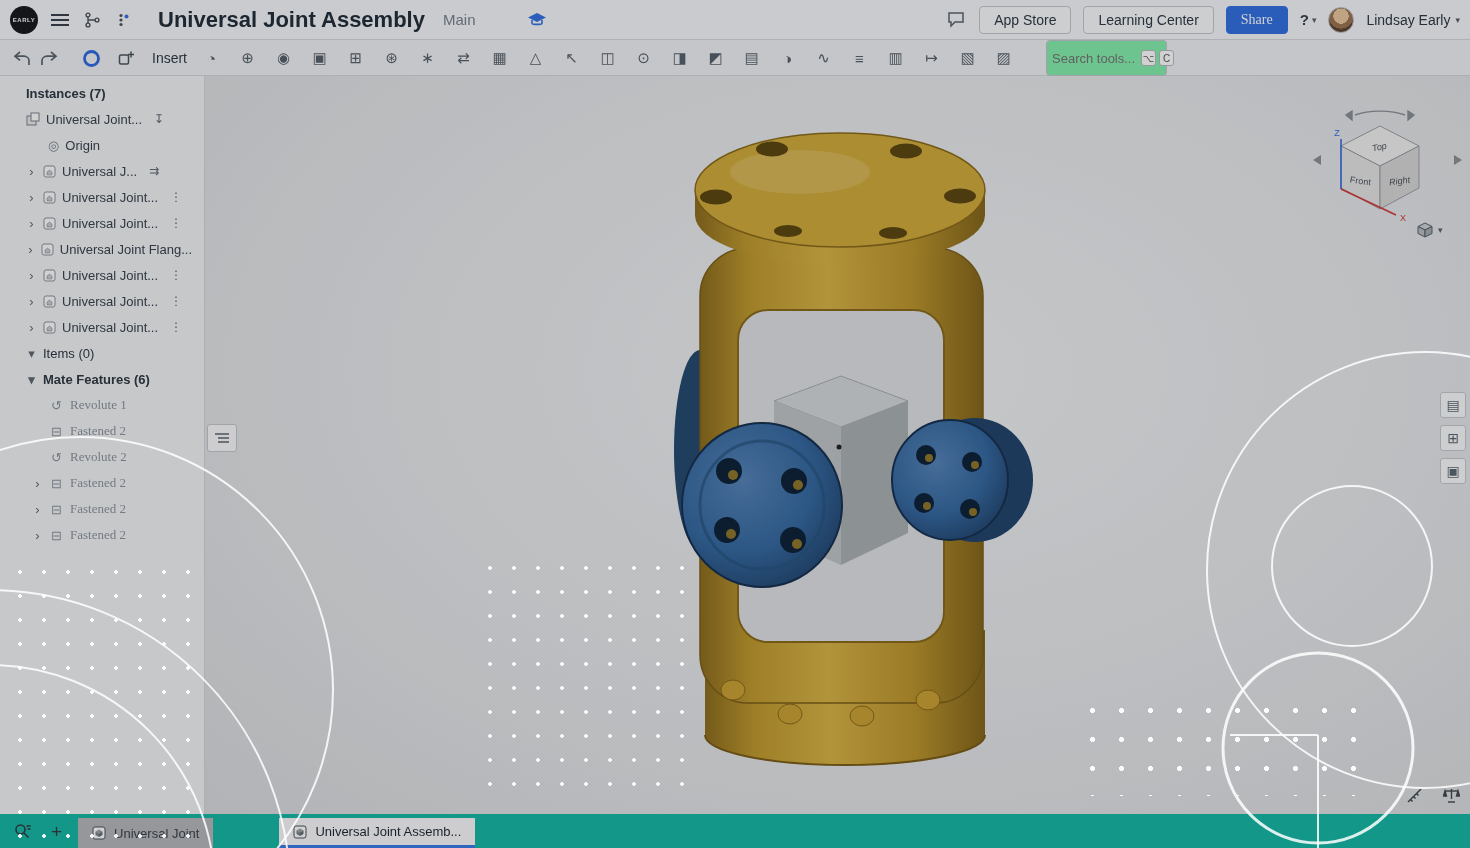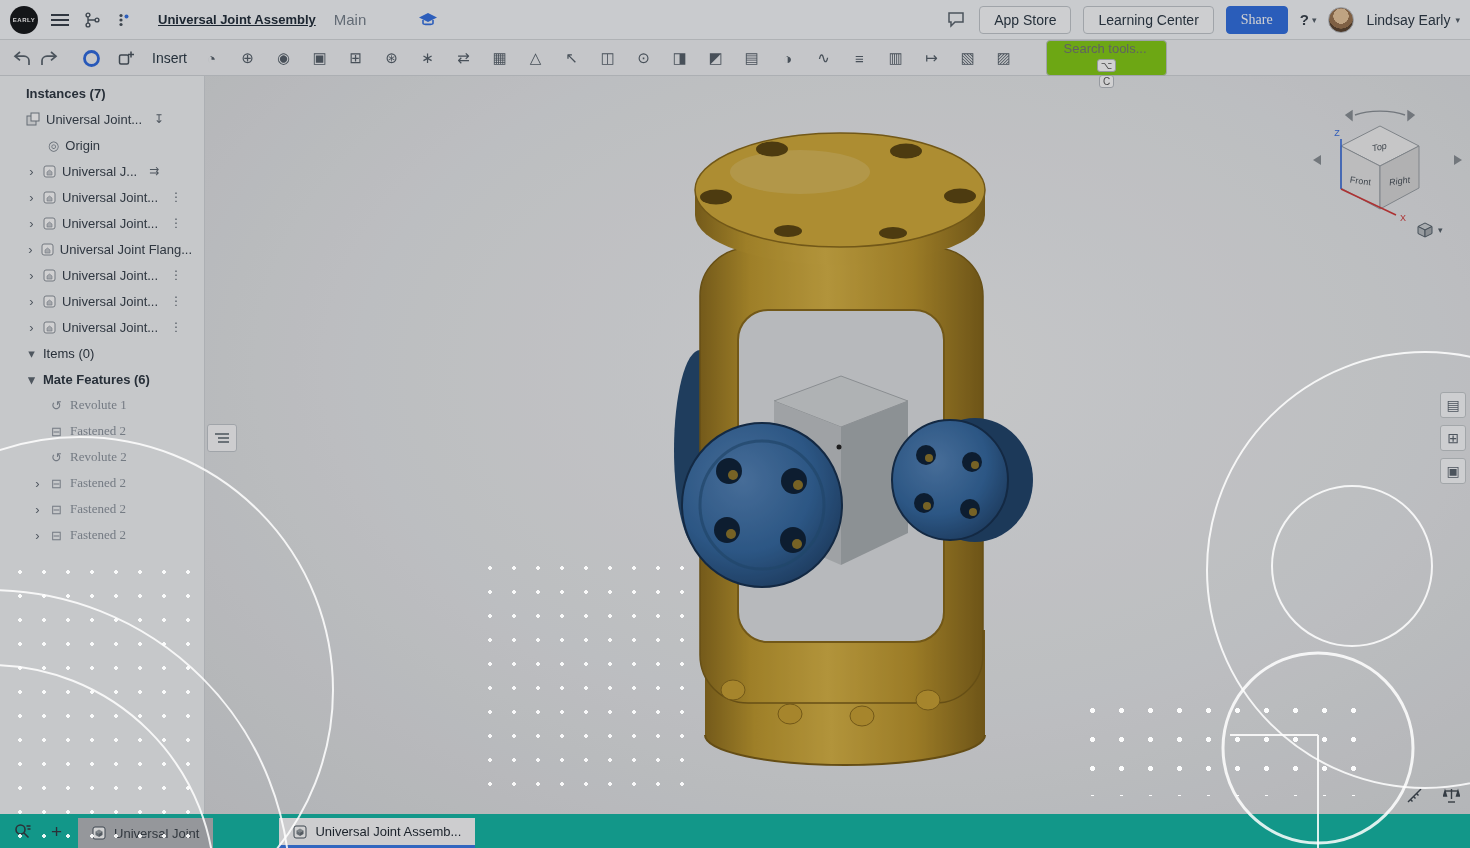--- a/index.html
+++ b/index.html
@@ -6,21 +6,21 @@
   html,body { width:1470px; height:848px; overflow:hidden; }
   body { font-family:"Liberation Sans", sans-serif; background:#dfe1e3; position:relative; }
   button { font-family:inherit; cursor:pointer; }
 
   
   .topbar { position:absolute; top:0; left:0; right:0; height:40px; background:#f6f8fa;
             border-bottom:1px solid #d6d9dc; display:flex; align-items:center; padding:0 10px; gap:10px; z-index:5; }
   .logo-badge { width:28px; height:28px; border-radius:50%; background:#17191c; color:#fff;
                 font-size:6px; font-weight:bold; letter-spacing:.5px; display:flex; align-items:center; justify-content:center; flex:0 0 auto; border:none; }
   .ibtn { background:none; border:none; display:flex; align-items:center; justify-content:center; padding:2px; color:#4a545e; }
-  .doc-title { font-size:13px; font-weight:bold; color:#222e3a; margin-left:16px; white-space:nowrap;text-decoration:underline; }
+  .doc-title { font-size:22px; font-weight:bold; color:#222e3a; margin-left:16px; white-space:nowrap; }
   .workspace { font-size:15px; color:#77828d; margin-left:8px; }
   .cap-wrap { margin-left:42px; display:flex; align-items:center; }
   .topbar-right { margin-left:auto; display:flex; align-items:center; gap:12px; }
   .btn { height:28px; padding:0 14px; border:1px solid #c3c8cd; border-radius:4px; background:#fbfcfd;
          color:#2c3945; font-size:14px; display:flex; align-items:center; white-space:nowrap; }
   .btn.share { background:#3270e2; border-color:#3270e2; color:#fff;font-family:Liberation Serif, serif; }
   .help-btn { display:flex; align-items:center; gap:3px; font-size:15px; font-weight:bold; color:#39424c; cursor:pointer; }
   .caret { font-size:9px; color:#55606a; font-weight:normal; }
   .avatar { width:26px; height:26px; border-radius:50%; flex:0 0 auto; border:1px solid #b9bec4;
             background: radial-gradient(circle at 50% 34%, #e9c79d 0 38%, #9a7450 39% 62%, #5d4630 63%); }
@@ -28,21 +28,21 @@
 
   
   .toolbar { position:absolute; top:40px; left:0; right:0; height:36px; background:#f0f2f4;
              border-bottom:1px solid #d2d6d9; z-index:5; }
   .toolbar .abs { position:absolute; top:0; height:36px; display:flex; align-items:center; }
   .undo { left:10px; } .redo { left:38px; } .ring { left:80px; } .insert { left:116px; gap:5px; }
   .insert-label { font-size:14px; color:#2c3945;margin-left:12px; }
   .tools { left:202px; gap:17px; }
   .tool-glyph { width:19px; text-align:center; font-size:15px; color:#57616b; cursor:pointer; }
   .search-tools { left:1046px; top:5px; width:121px; height:26px; border:1px solid #c3c8cd; border-radius:4px;
-                  background:#84cc16; display:flex; align-items:center; padding:0 5px; gap:3px;flex-direction:column; }
+                  background:#86efac; display:flex; align-items:center; padding:0 5px; gap:3px; }
   .search-tools input { border:none; background:transparent; outline:none; width:86px; font-size:13px; color:#333; font-family:inherit; }
   .keycap { min-width:15px; height:16px; border:1px solid #b7bcc2; border-radius:3px; background:#fff;
             font-size:10px; color:#555; display:flex; align-items:center; justify-content:center; padding:0 3px; }
 
   
   .left-panel { position:absolute; top:76px; left:0; width:205px; bottom:34px; background:#f2f4f6;
                 border-right:1px solid #d2d6d9; z-index:4; font-size:13px; color:#39434d; padding-top:4px; overflow:hidden; }
   .row { height:26px; display:flex; align-items:center; padding-left:8px; gap:6px; white-space:nowrap; cursor:pointer;margin-left:18px; }
   .row .chev { width:11px; text-align:center; color:#5f6972; font-size:13px; line-height:1; }
   .hdr { font-weight:600; color:#2e3842; cursor:default; }

